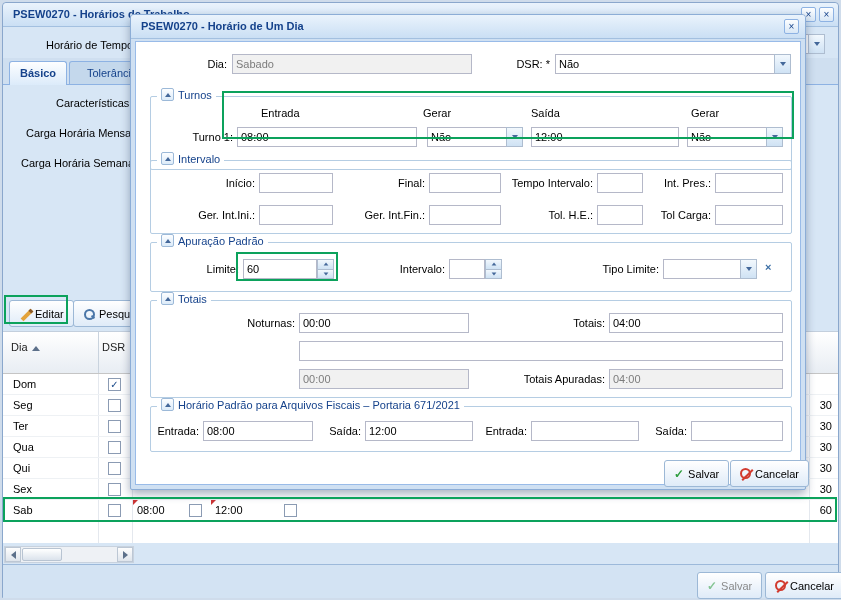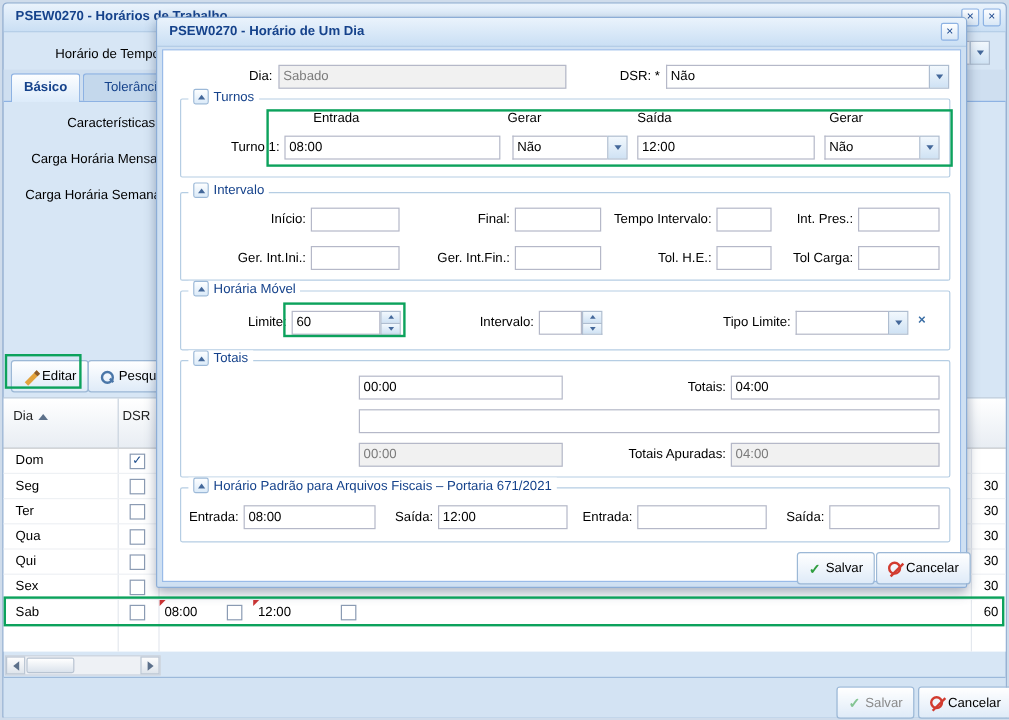--- a/index.html
+++ b/index.html
@@ -222,21 +222,21 @@
       <div class="flabel" style="left:11px;top:12px;width:80px">Dia:</div>
       <input class="finput dis" style="left: 96px; top: 12px; width: 240px;" value="Sabado">
       <div class="flabel" style="left:356px;top:12px;width:58px">DSR: *</div>
       <div class="fcombo" style="left:419px;top:12px;width:236px">
         <input value="Não" style="">
         <div class="trigger">
             <div class="tri-down"></div>
           </div>
       </div>
 
-      <div class="fset" style="left:14px;top:40px;width:642px;height:66px">
+      <div class="fset" style="left:14px;top:54px;width:642px;height:74px">
         <span class="legend">
           <span class="collapse-tool">
               <span class="tri-up-s"></span>
             </span>
           <span>Turnos</span>
         </span>
         <div class="flabel" style="left:110px;top:6px;text-align:left">Entrada</div>
         <div class="flabel" style="left:272px;top:6px;text-align:left">Gerar</div>
         <div class="flabel" style="left:380px;top:6px;text-align:left">Saída</div>
         <div class="flabel" style="left:540px;top:6px;text-align:left">Gerar</div>
@@ -282,21 +282,21 @@
         <input class="finput" style="left: 446px; top: 44px; width: 46px;" value="">
         <div class="flabel" style="left:504px;top:44px;width:56px">Tol Carga:</div>
         <input class="finput" style="left: 564px; top: 44px; width: 68px;" value="">
       </div>
 
       <div class="fset" style="left:14px;top:200px;width:642px;height:50px">
         <span class="legend">
           <span class="collapse-tool">
               <span class="tri-up-s"></span>
             </span>
-          <span>Horária Móvel</span>
+          <span>Apuração Padrão</span>
         </span>
         <div class="flabel" style="left:24px;top:16px;width:64px">Limite:</div>
         <input class="finput" style="left: 92px; top: 16px; width: 74px;" value="60">
         <div class="spinner" style="position:absolute;left:166px;top:16px">
           <div class="sp">
               <span class="t tri-up-s"></span>
             </div>
           <div class="sp">
               <span class="t tri-down"></span>
             </div>
@@ -321,20 +321,21 @@
         <span style="position:absolute;left:614px;top:18px;color:#3a6ea5;font-weight:bold;cursor:pointer">×</span>
       </div>
 
       <div class="fset" style="left:14px;top:258px;width:642px;height:98px">
         <span class="legend">
           <span class="collapse-tool">
               <span class="tri-up-s"></span>
             </span>
           <span>Totais</span>
         </span>
+        <div class="flabel" style="left:24px;top:12px;width:120px">Noturnas:</div>
         <input class="finput" style="left: 148px; top: 12px; width: 170px;" value="00:00">
         <div class="flabel" style="left:366px;top:12px;width:88px">Totais:</div>
         <input class="finput" style="left: 458px; top: 12px; width: 174px;" value="04:00">
 
         <input class="finput" style="left: 148px; top: 40px; width: 484px;" value="">
 
         <input class="finput dis" style="left: 148px; top: 68px; width: 170px;" value="00:00">
         <div class="flabel" style="left:356px;top:68px;width:98px">Totais Apuradas:</div>
         <input class="finput dis" style="left: 458px; top: 68px; width: 174px;" value="04:00">
       </div>

